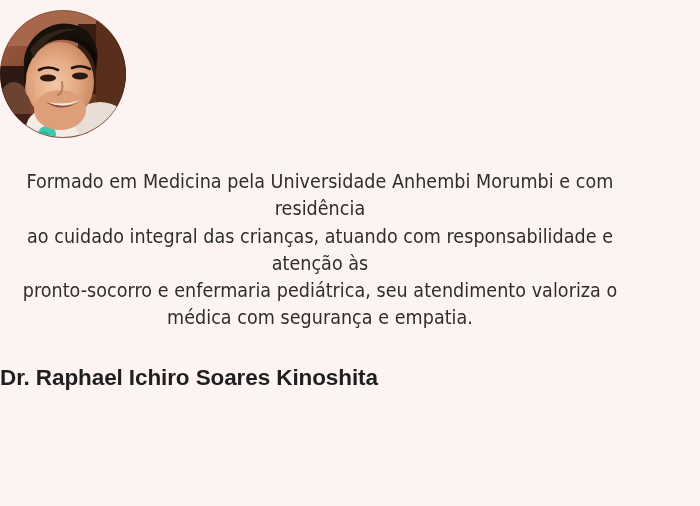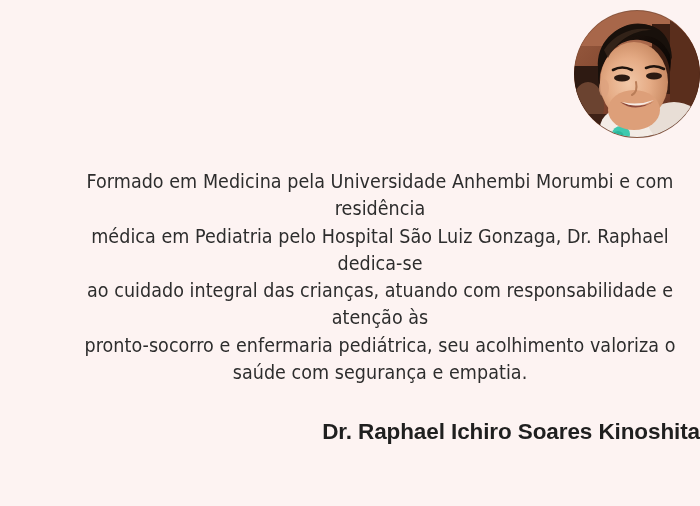--- a/index.html
+++ b/index.html
@@ -14,21 +14,21 @@
     overflow: hidden;
   }
 
   #card {
     position: relative;
     width: 700px;
     height: 458px;
     background: #fdf3f2;
     display: flex;
     flex-direction: column;
-    align-items: flex-end;
+    align-items: flex-start;
     box-sizing: border-box;
   }
 
   
   #avatar-wrap {
     margin-top: 10px;
     width: 126px;
     height: 128px;
     flex: none;
   }
@@ -126,21 +126,20 @@
           <path d="M48 92 Q63 100 80 90 Q64 96 48 92 Z" fill="#f6ece6"></path>
           <ellipse cx="30" cy="78" rx="5" ry="9" fill="#dda380" opacity="0.8"></ellipse>
           <ellipse cx="63" cy="64" rx="63" ry="64" fill="none" stroke="#00000014" stroke-width="2"></ellipse>
         </g>
       </svg>
     </div>
   </div>
 
   <div id="bio" style="color: rgb(45, 45, 45);">
     <div>Formado em Medicina pela Universidade Anhembi Morumbi e com residência</div>
-    <div>médica em Pediatria pelo Hospital São Luiz Gonzaga, Dr. Raphael dedica-se</div>
     <div>ao cuidado integral das crianças, atuando com responsabilidade e atenção às</div>
-    <div>pronto-socorro e enfermaria pediátrica, seu acolhimento valoriza o</div>
-    <div>saúde com segurança e empatia.</div>
+    <div>pronto-socorro e enfermaria pediátrica, seu atendimento valoriza o</div>
+    <div>médica com segurança e empatia.</div>
   </div>
 
   <div id="doctor-name" style="color: rgb(31, 31, 31);">Dr. Raphael Ichiro Soares Kinoshita</div>
 
 </div>
 
 </body></html>

